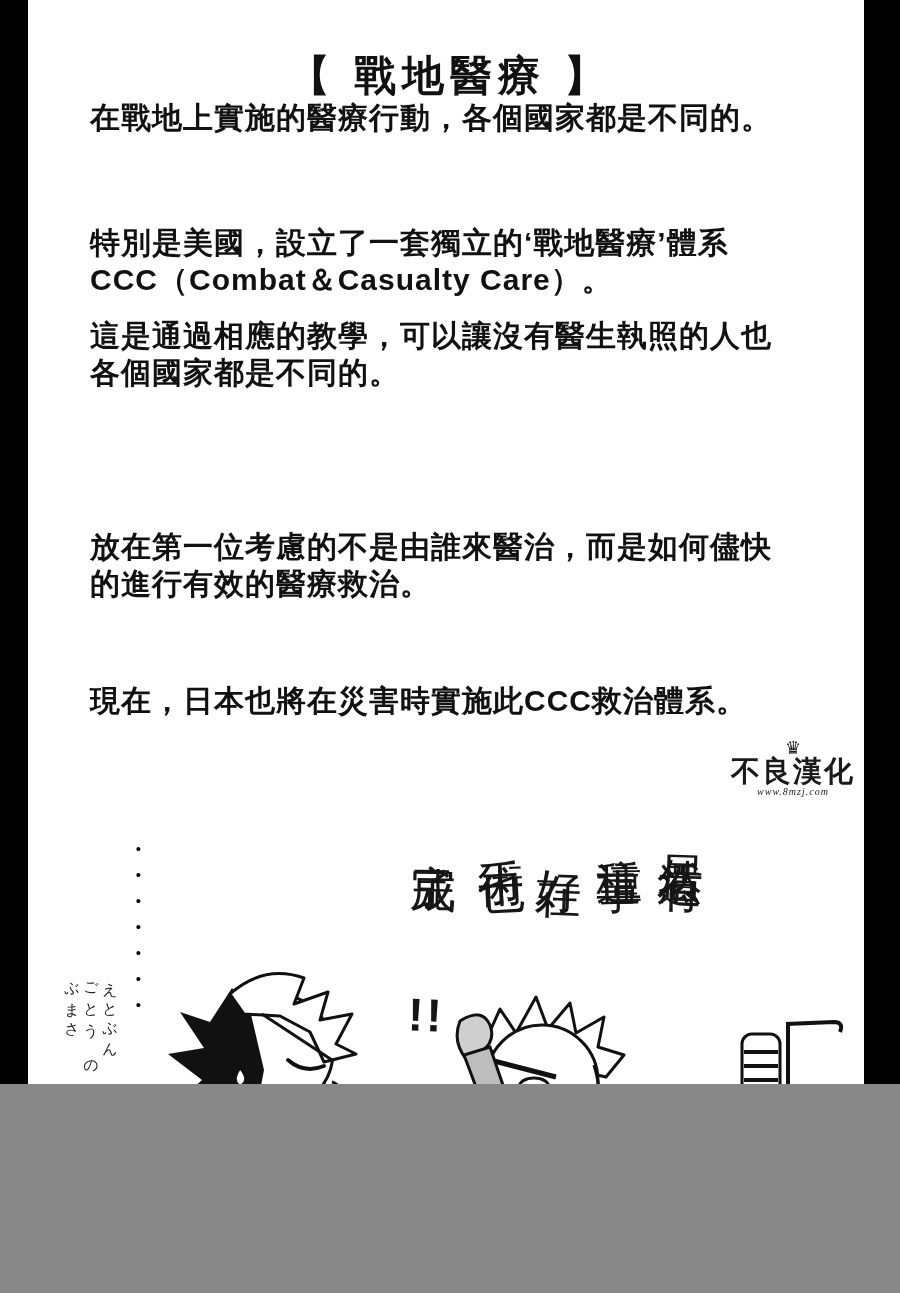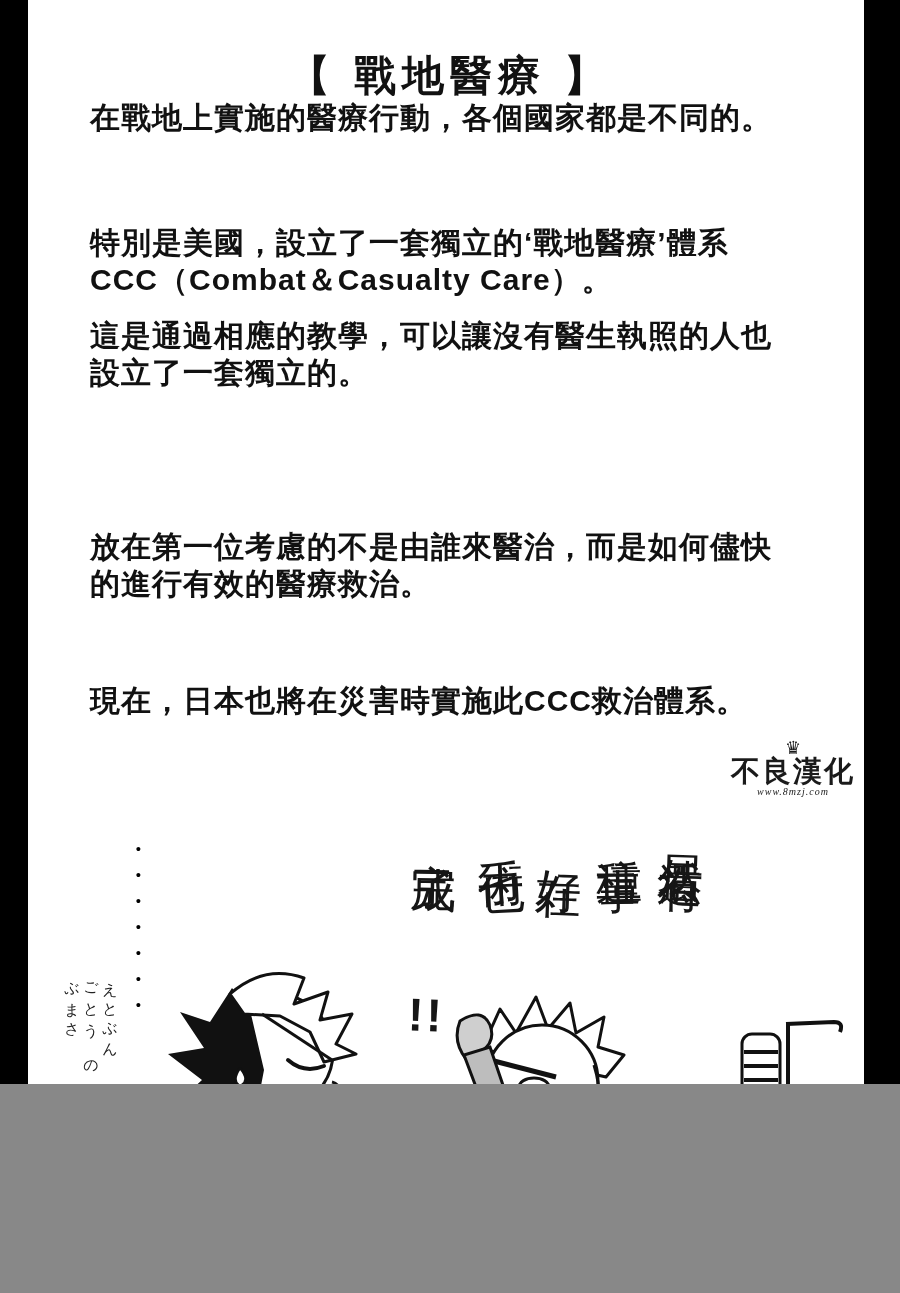--- a/index.html
+++ b/index.html
@@ -76,21 +76,21 @@
 
   <div class="para p1">
     <div>在戰地上實施的醫療行動，各個國家都是不同的。</div>
   </div>
   <div class="para p2">
     <div>特別是美國，設立了一套獨立的‘戰地醫療’體系</div>
     <div>CCC（Combat＆Casualty Care）。</div>
   </div>
   <div class="para p3">
     <div>這是通過相應的教學，可以讓沒有醫生執照的人也</div>
-    <div>設立了一套獨立的。</div>
+    <div>各個國家都是不同的。</div>
   </div>
   <div class="para p5">
     <div>放在第一位考慮的不是由誰來醫治，而是如何儘快</div>
     <div>的進行有效的醫療救治。</div>
   </div>
   <div class="para p6">
     <div>現在，日本也將在災害時實施此CCC救治體系。</div>
   </div>
 
   <div class="watermark">

